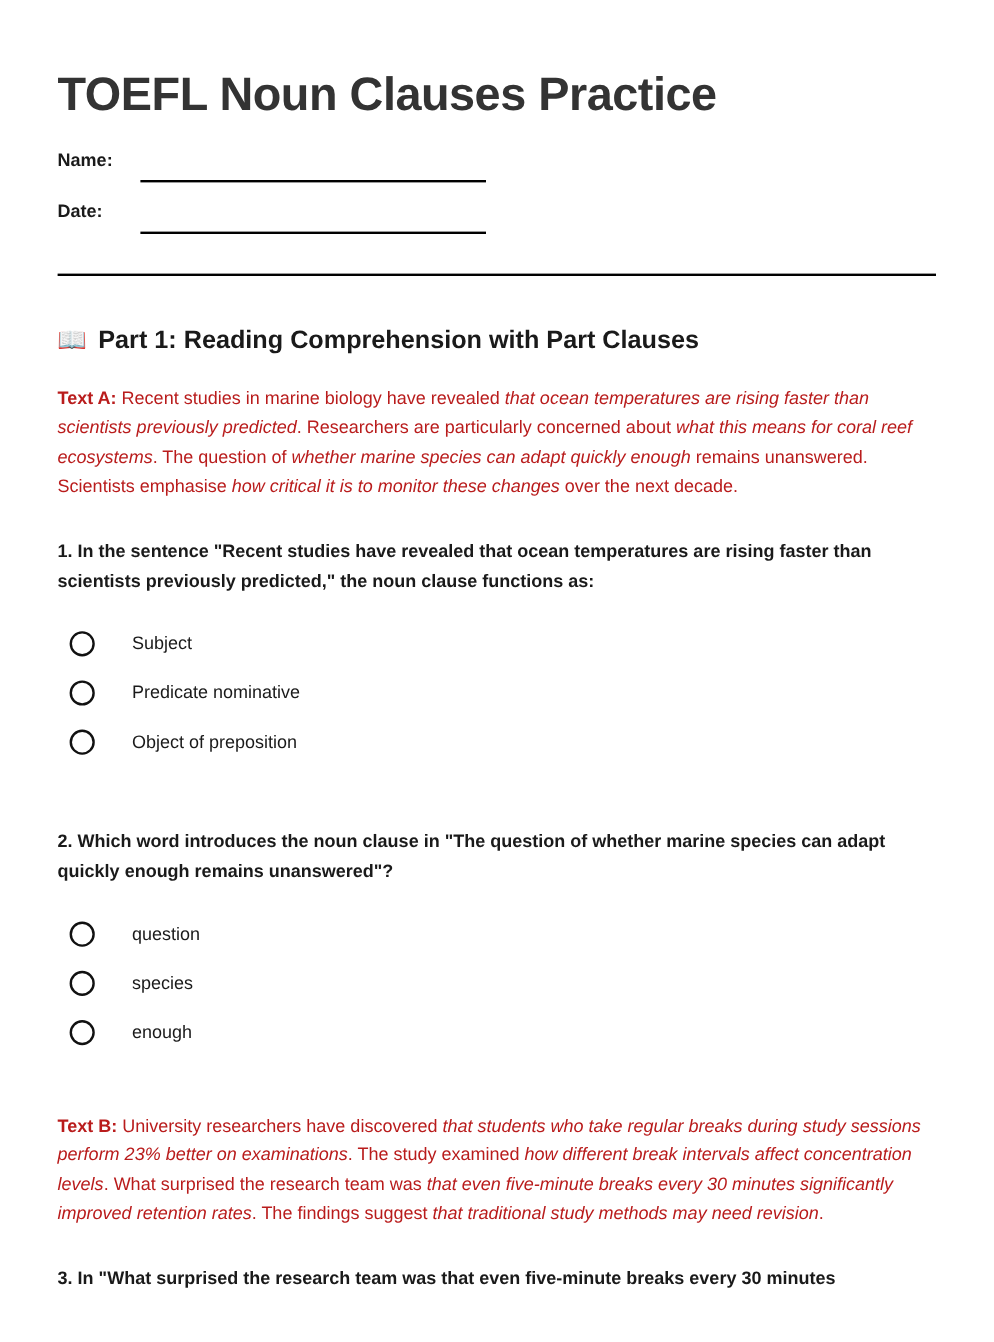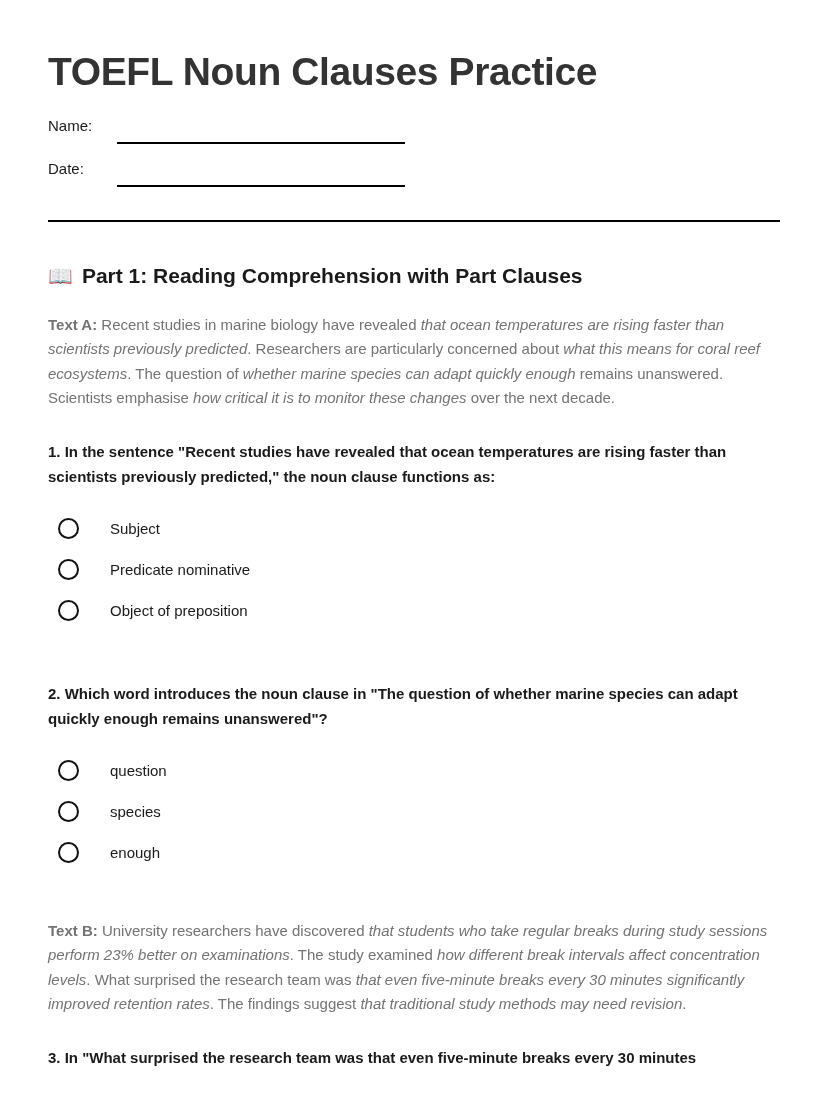--- a/index.html
+++ b/index.html
@@ -12,21 +12,21 @@
     height: 1118px;
     overflow: hidden;
     font-family: "Liberation Sans", sans-serif;
     color: #1a1a1a;
     -webkit-font-smoothing: antialiased;
   }
   .page {
     position: relative;
     width: 828px;
     height: 1118px;
-    padding: 4px 48px;
+    padding: 12px 48px;
     box-sizing: border-box;
     overflow: hidden;
   }
 
   
   .doc-title {
     font-size: 39px;
     font-weight: bold;
     color: #333333;
     letter-spacing: -0.4px;
@@ -42,21 +42,21 @@
   .field-row {
     display: flex;
     align-items: baseline;
     height: 30px;
   }
   .field-row + .field-row {
     margin-top: 13px;
   }
   .field-label {
     font-size: 15px;
-    font-weight: normal;
+    font-weight: bold;
     color: #1a1a1a;
     width: 69px;
     flex: 0 0 69px;
   }
   .field-line {
     flex: 0 0 288px;
     height: 0;
     border-bottom: 2px solid #000000;
     align-self: flex-end;
     margin-bottom: 3px;
@@ -87,21 +87,21 @@
     line-height: 1;
   }
 
   
   .passage {
     font-size: 15px;
     line-height: 24.5px;
     margin: 0;
     padding-top: 24px;
     text-align: left;
-    color: #737373;
+    color: #b91c1c;
   }
   .passage .lead {
     font-weight: bold;
   }
   .passage em, .clause {
     font-style: italic;
   }
 
   
   .question {

